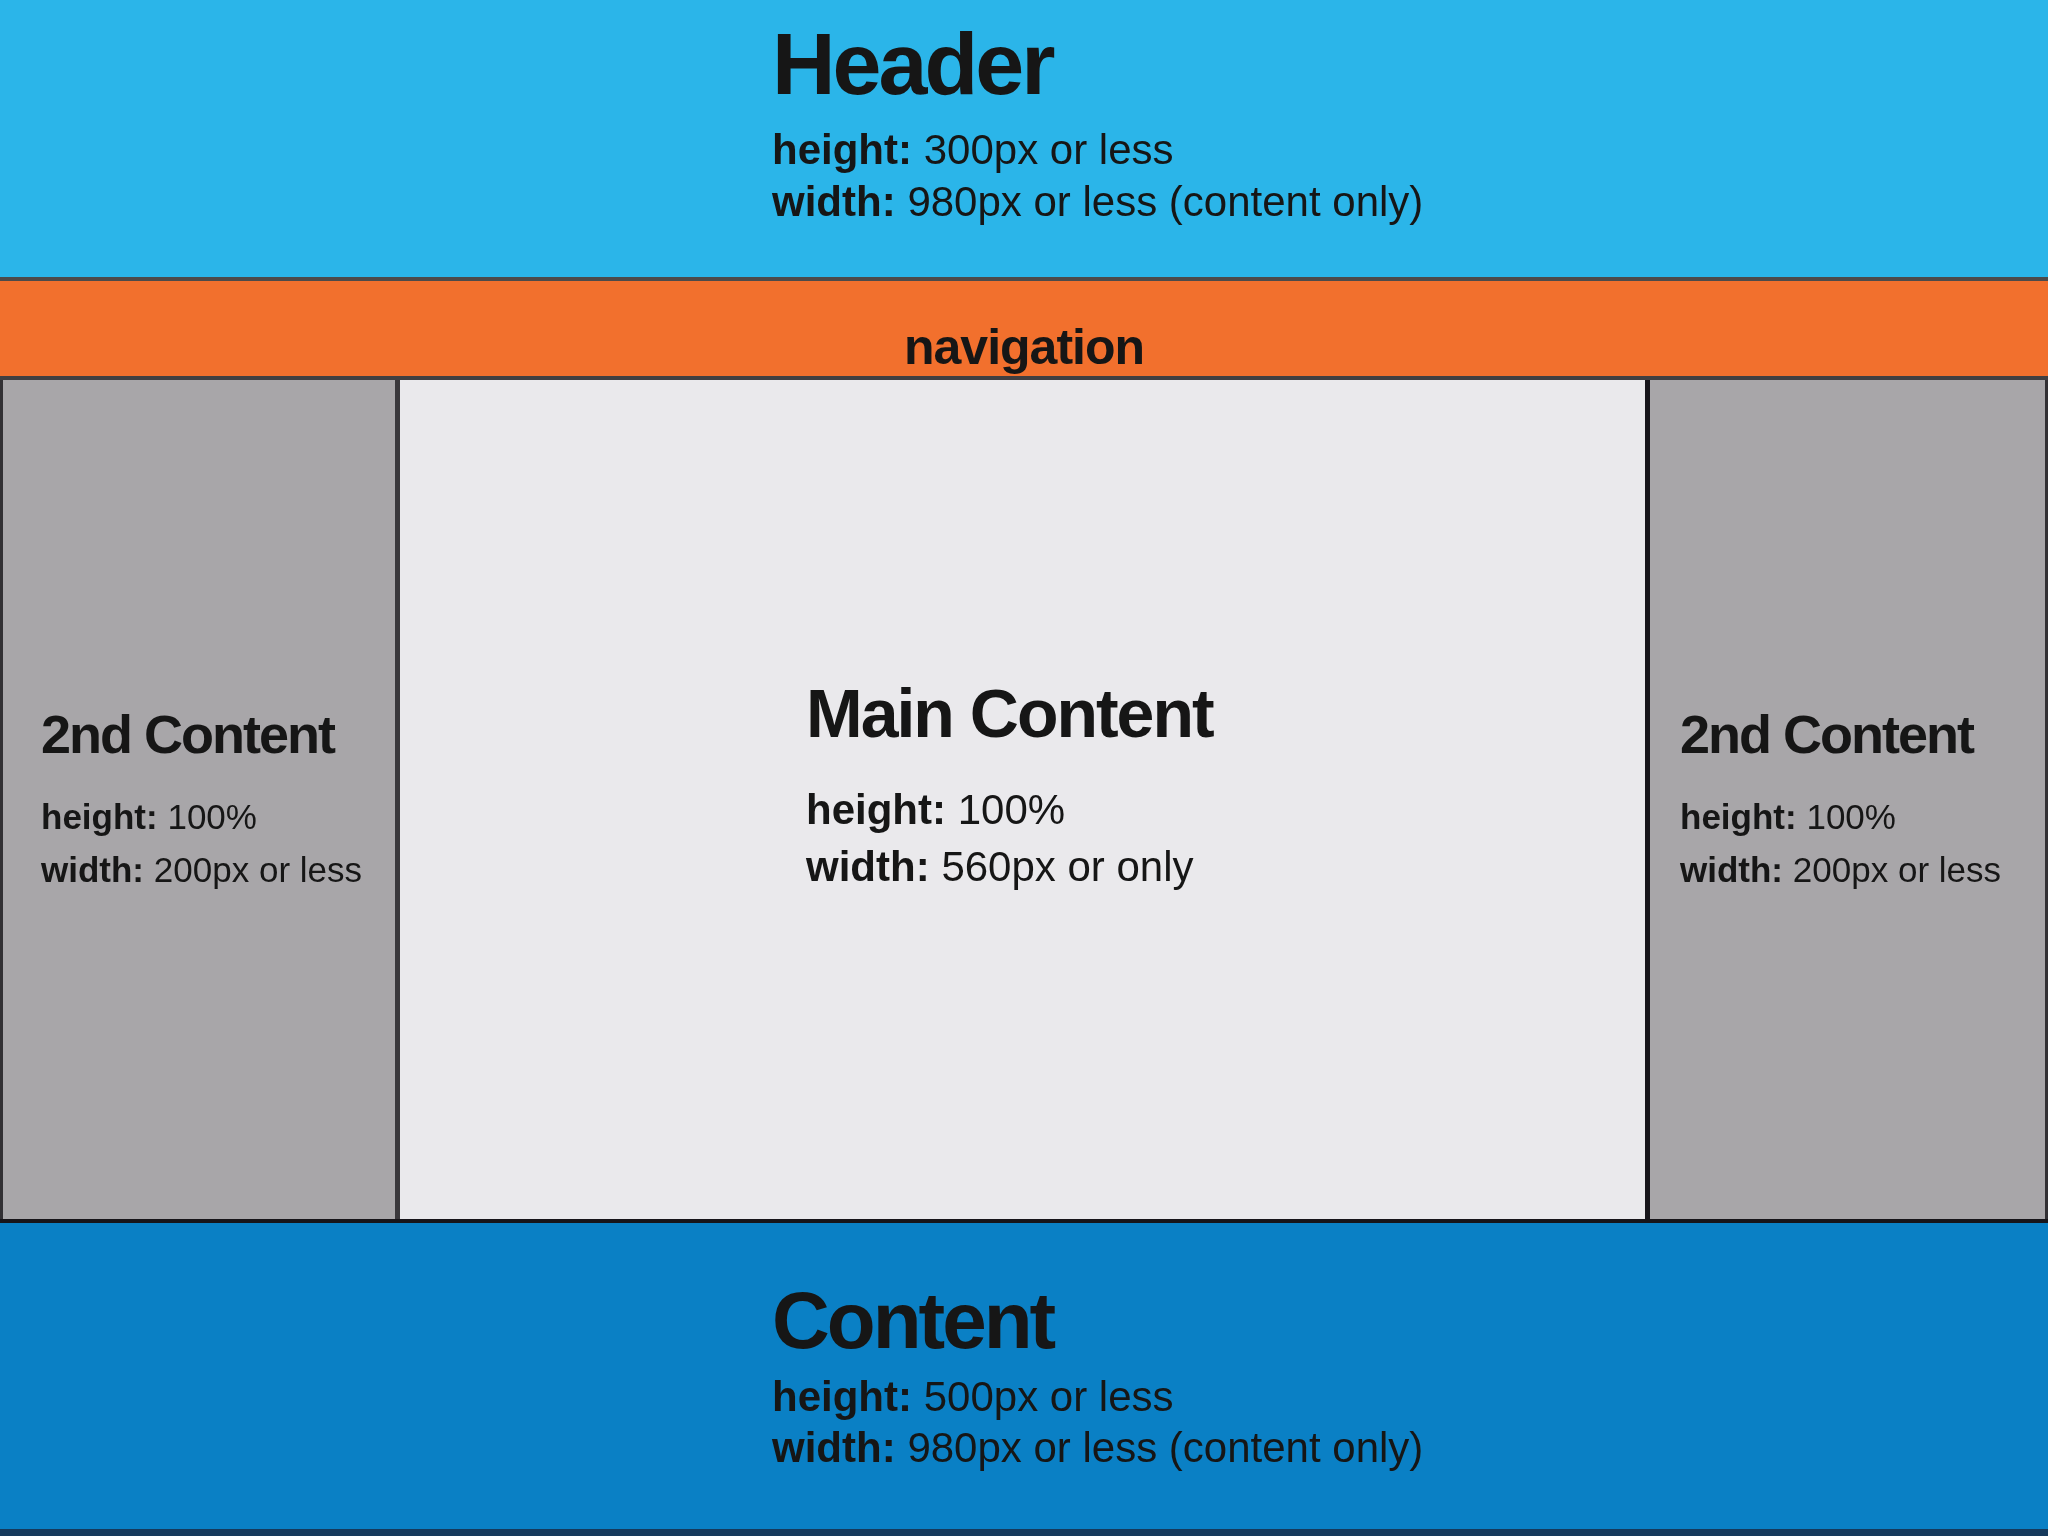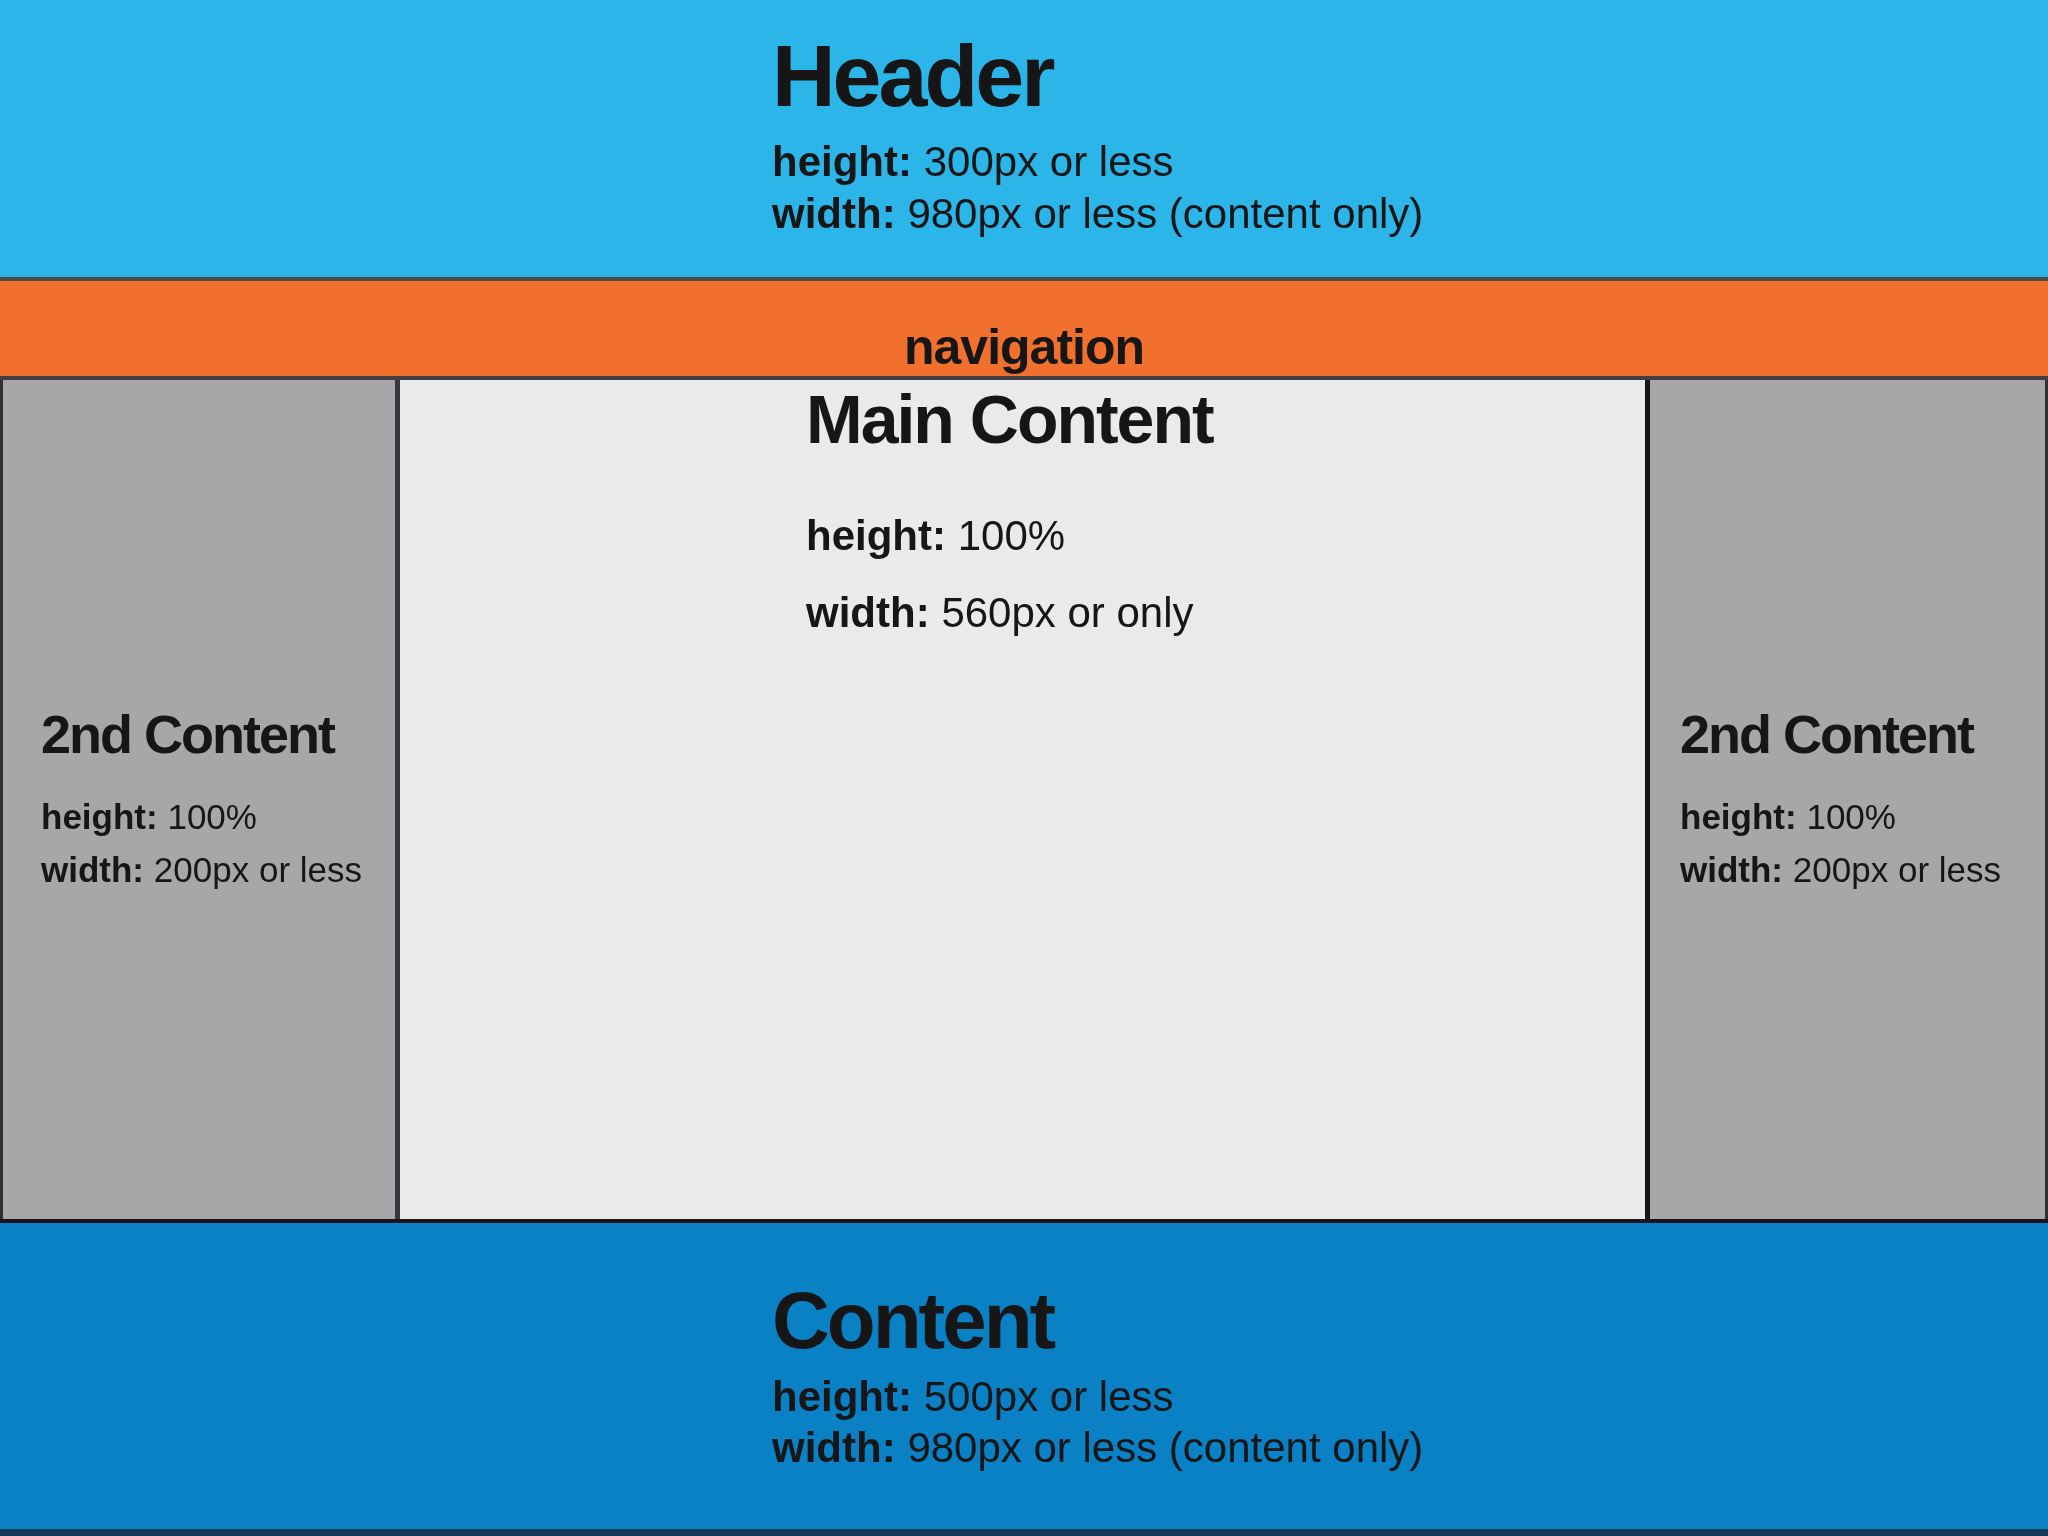--- a/index.html
+++ b/index.html
@@ -12,21 +12,21 @@
     flex-direction: column;
     font-family: "Liberation Sans", sans-serif;
     color: #161616;
   }
 
   
   .header {
     height: 277px;
     background: #2bb5e9;
     box-sizing: border-box;
-    padding: 30px 0 0 772px;
+    padding: 18px 0 0 772px;
   }
   .big-title {
     margin: 0;
     font-weight: bold;
     letter-spacing: -3px;
     line-height: 1.05;
   }
   .header .big-title { font-size: 88px; }
 
   .spec {
@@ -89,23 +89,23 @@
     letter-spacing: -2px;
   }
   .sidebar .spec { font-size: 35px; line-height: 1.5; }
 
   .main {
     flex: 1;
     background: #eae9ec;
     box-sizing: border-box;
     display: flex;
     flex-direction: column;
+    justify-content: center;
     padding-left: 406px;
     padding-bottom: 30px;
-    gap: 20px;
   }
   .main-title {
     margin: 0 0 30px 0;
     font-size: 68px;
     font-weight: bold;
     letter-spacing: -2px;
   }
   .main .spec { font-size: 42px; line-height: 1.35; }
 
   

